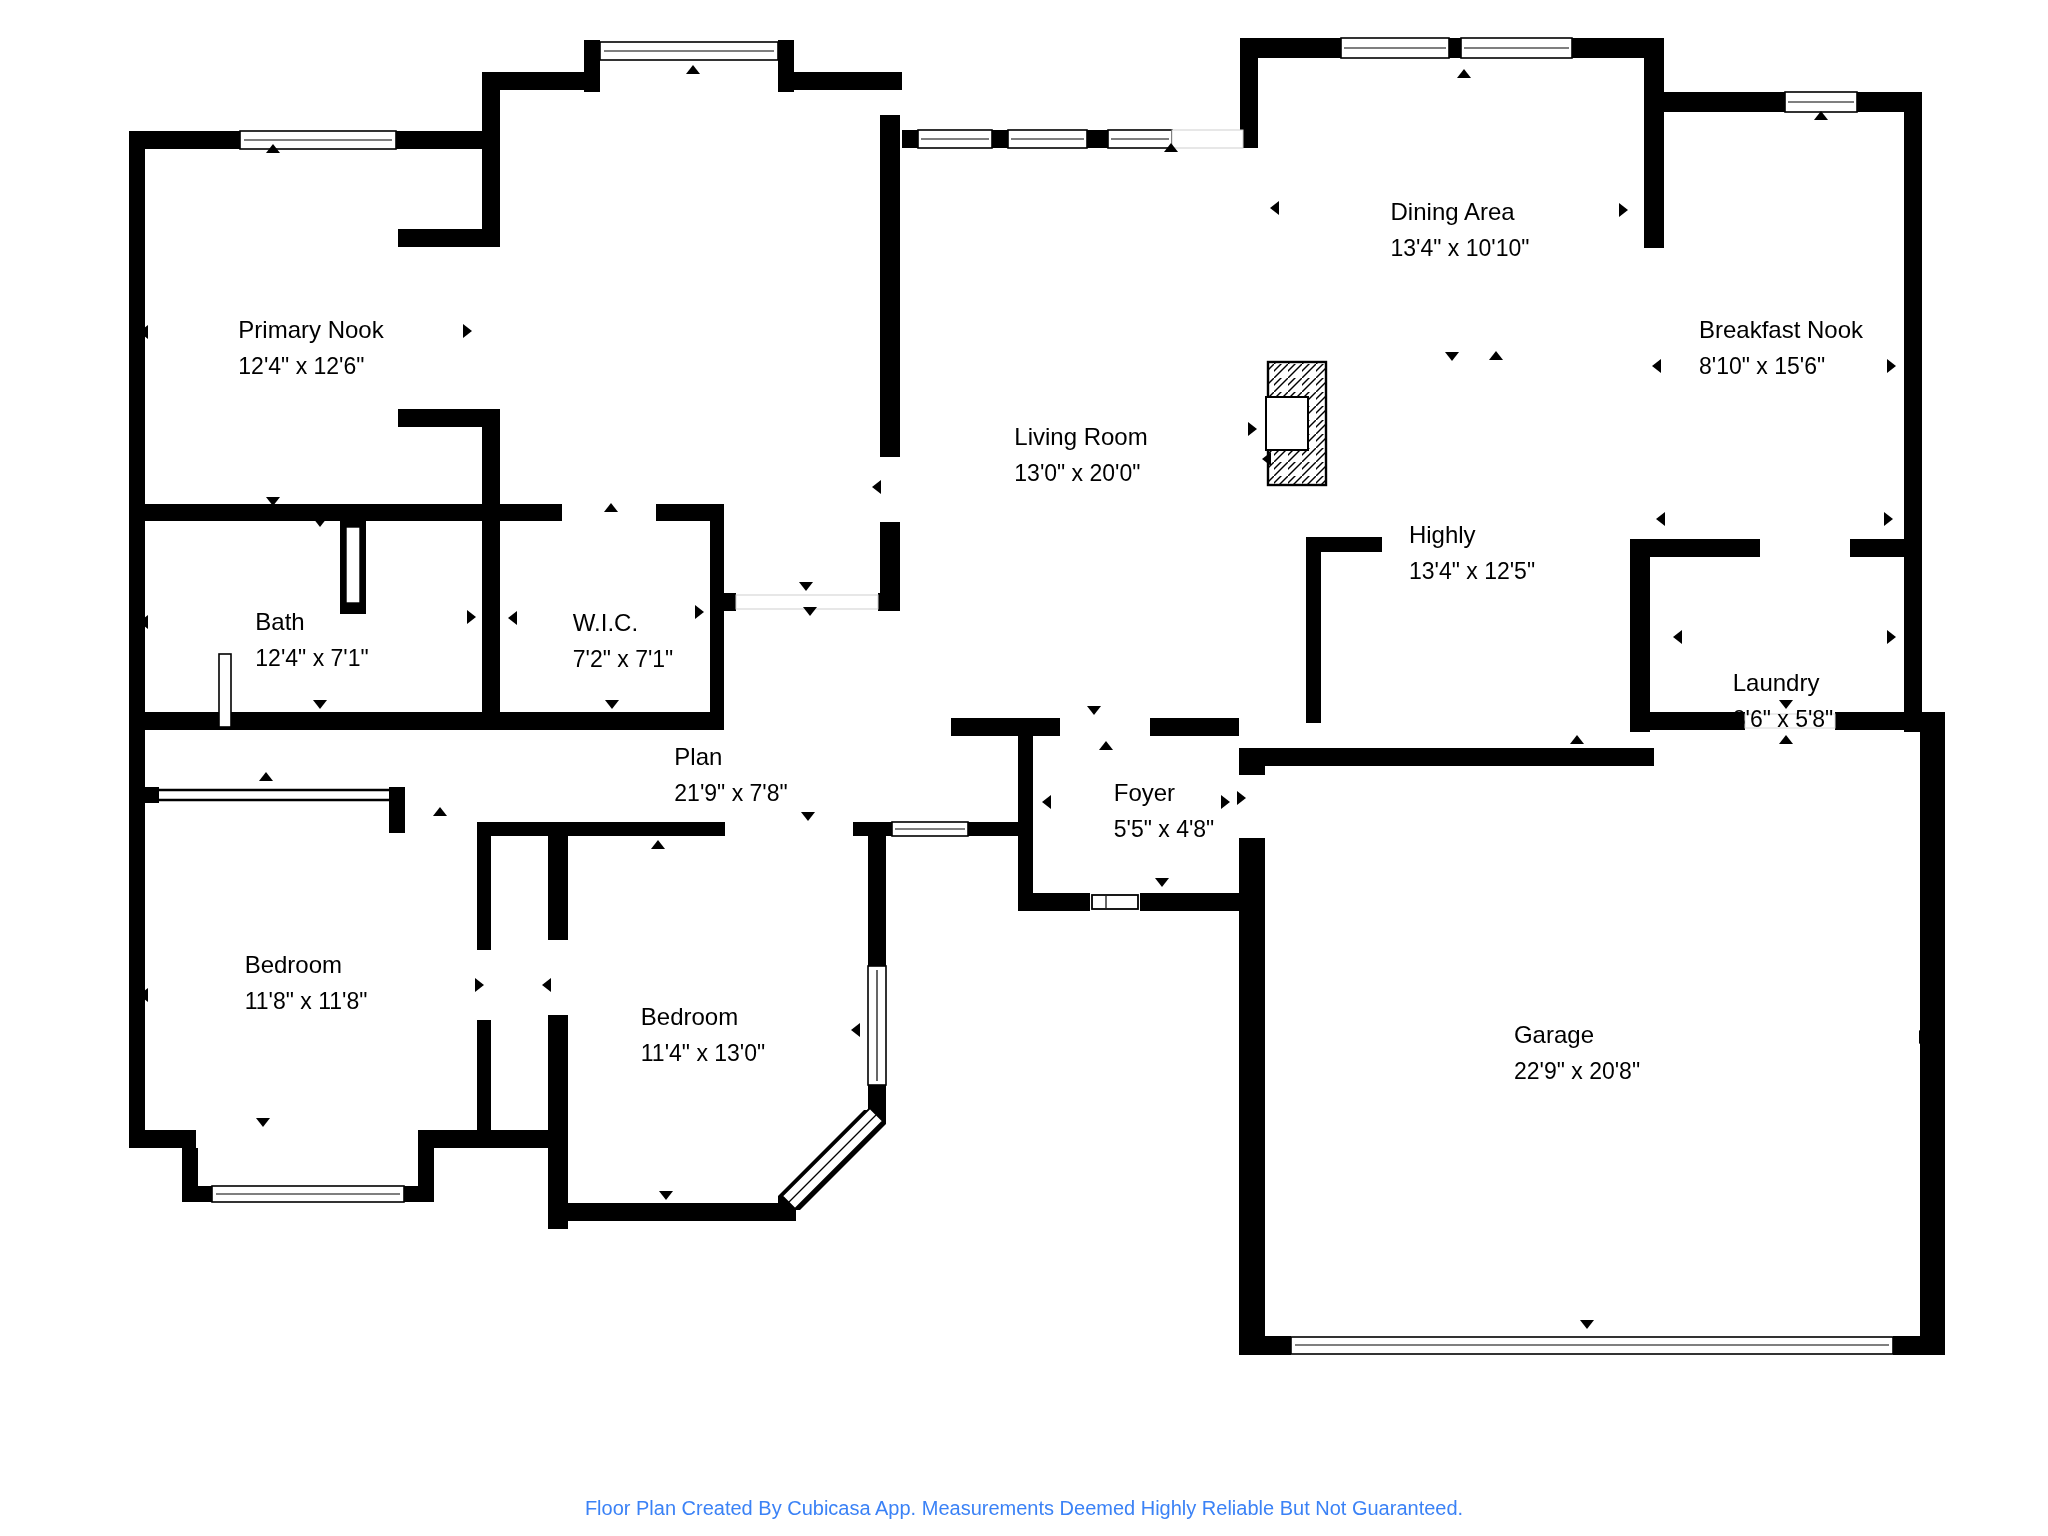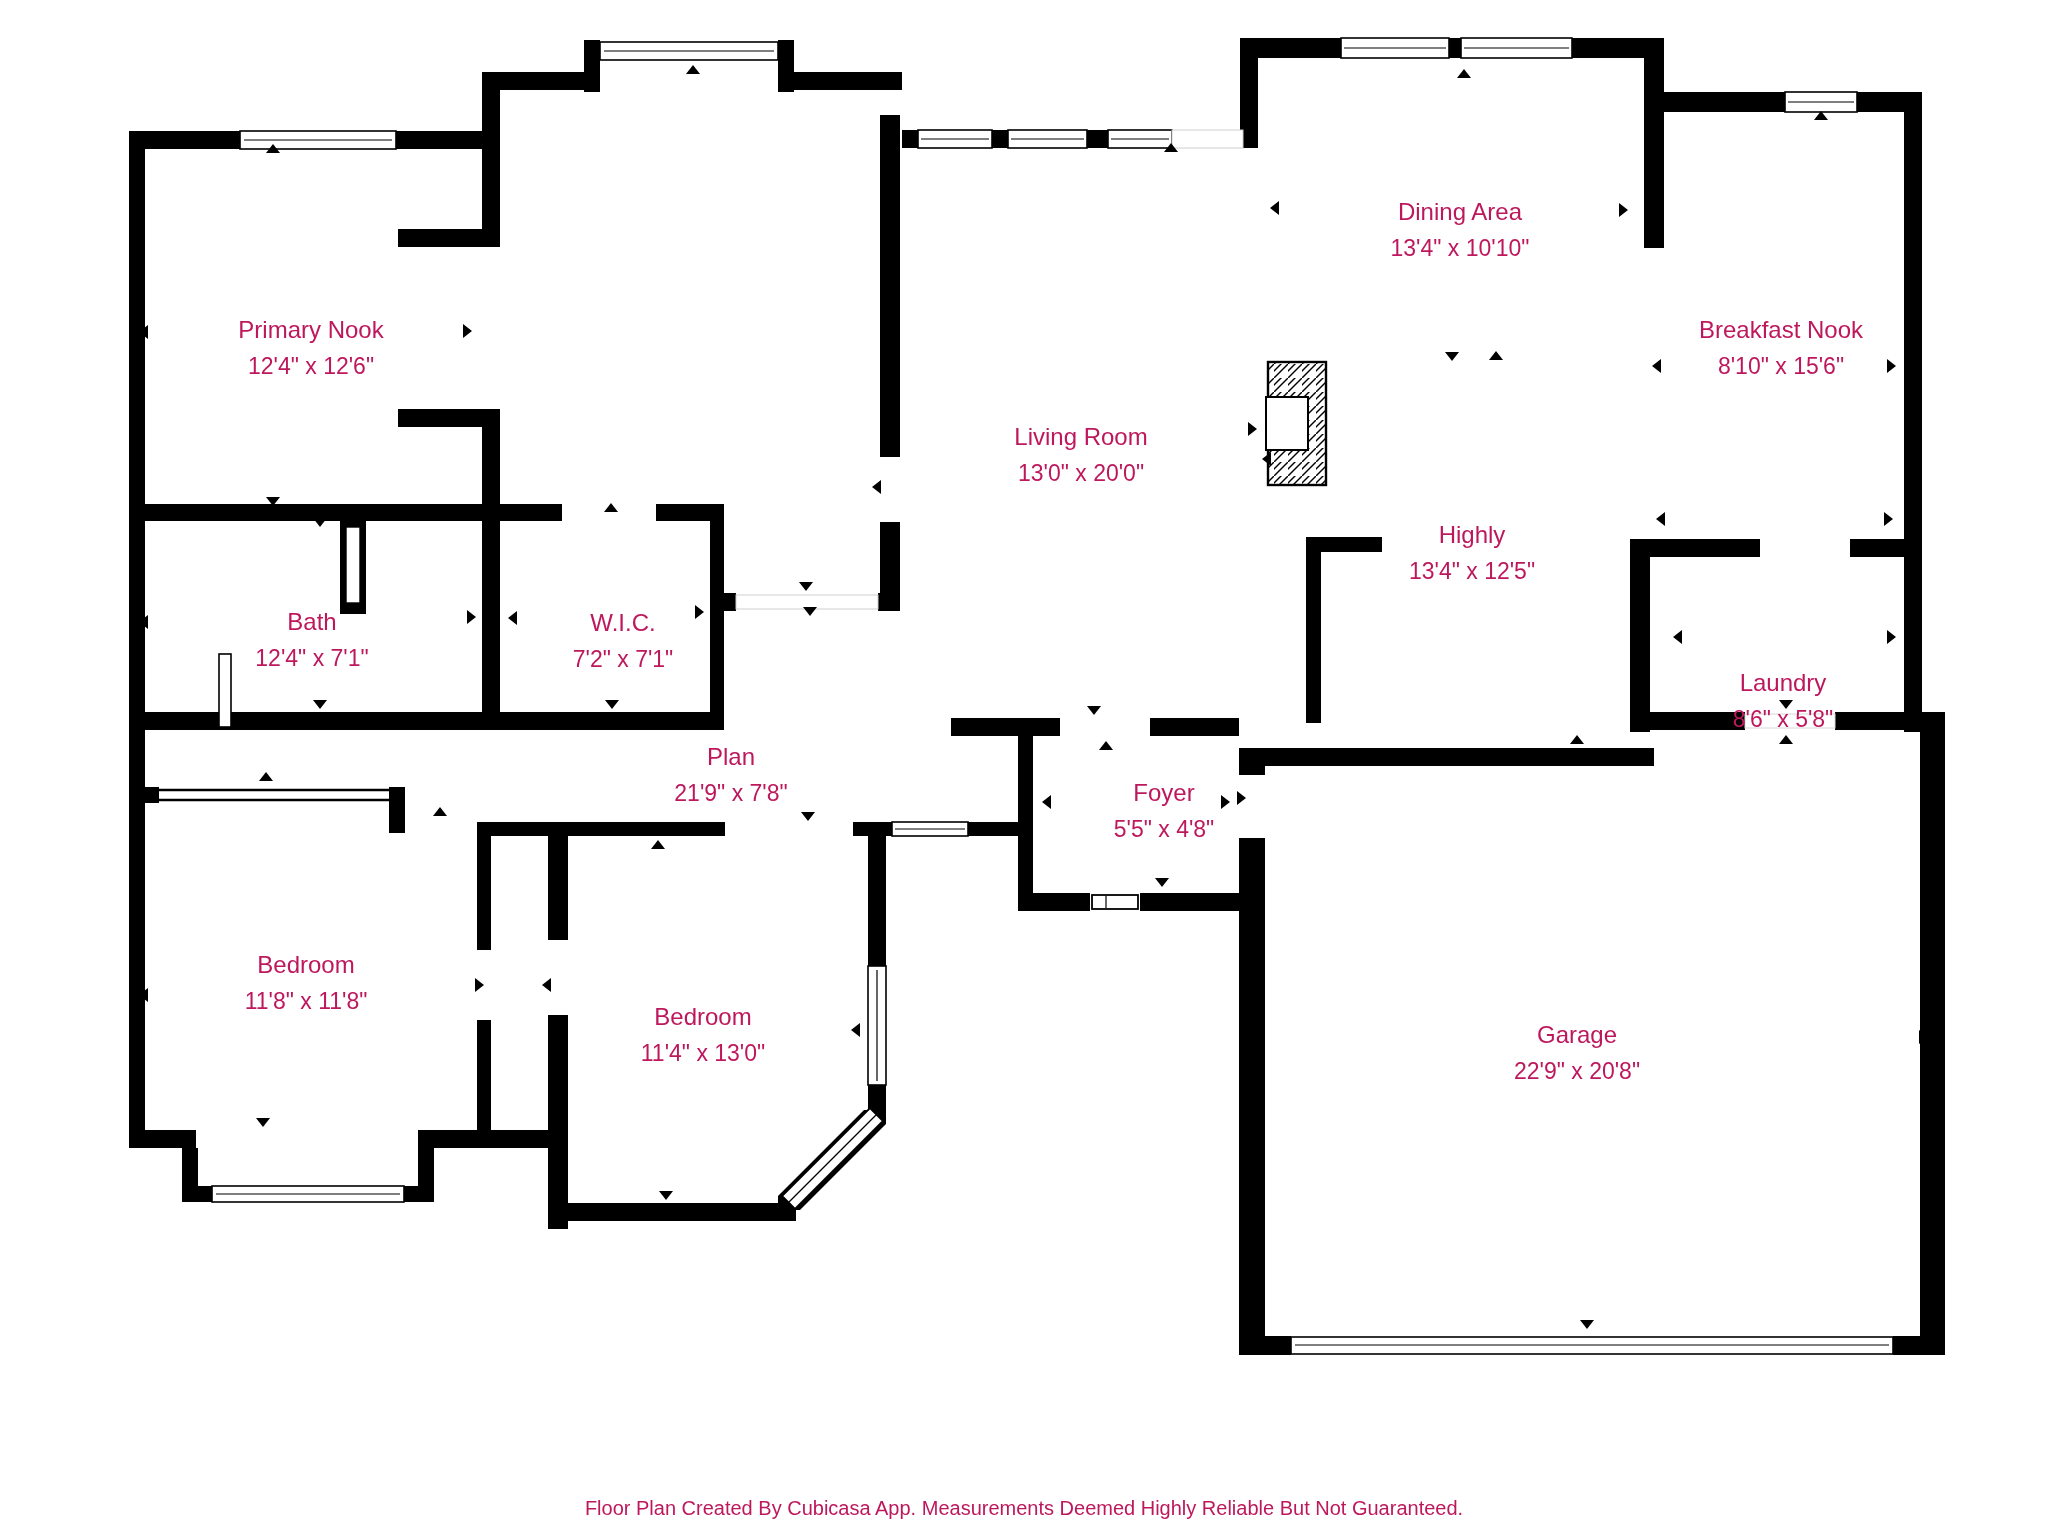--- a/index.html
+++ b/index.html
@@ -2,28 +2,28 @@
 <html><head>
 <meta charset="utf-8">
 <style>
   html,body{margin:0;padding:0;background:#ffffff;}
   #canvas{
     position:relative;width:2048px;height:1536px;background:#ffffff;overflow:hidden;
     font-family:"Liberation Sans","DejaVu Sans",sans-serif;
   }
   #plan-svg{position:absolute;left:0;top:0;}
   .room-label{
-    position:absolute;transform:translate(-50%,0);text-align:center;
-    color:#be185d;white-space:nowrap;line-height:37px;
+    position:absolute;transform:translate(-50%,0);text-align:left;
+    color:#000000;white-space:nowrap;line-height:37px;
   }
   .room-label .rname{display:block;font-size:24px;}
   .room-label .rdims{display:block;font-size:23px;}
   #footer-text{
     position:absolute;left:1024px;top:1497px;transform:translate(-50%,0);
-    font-size:20px;color:#be185d;white-space:nowrap;
+    font-size:20px;color:#3b82f6;white-space:nowrap;
   }
 </style>
 </head>
 <body>
 
 <div id="canvas">
 
 <svg id="plan-svg" width="2048" height="1536" viewBox="0 0 2048 1536">
   <defs>
     <pattern id="hatch" width="14" height="14" patternUnits="userSpaceOnUse">

